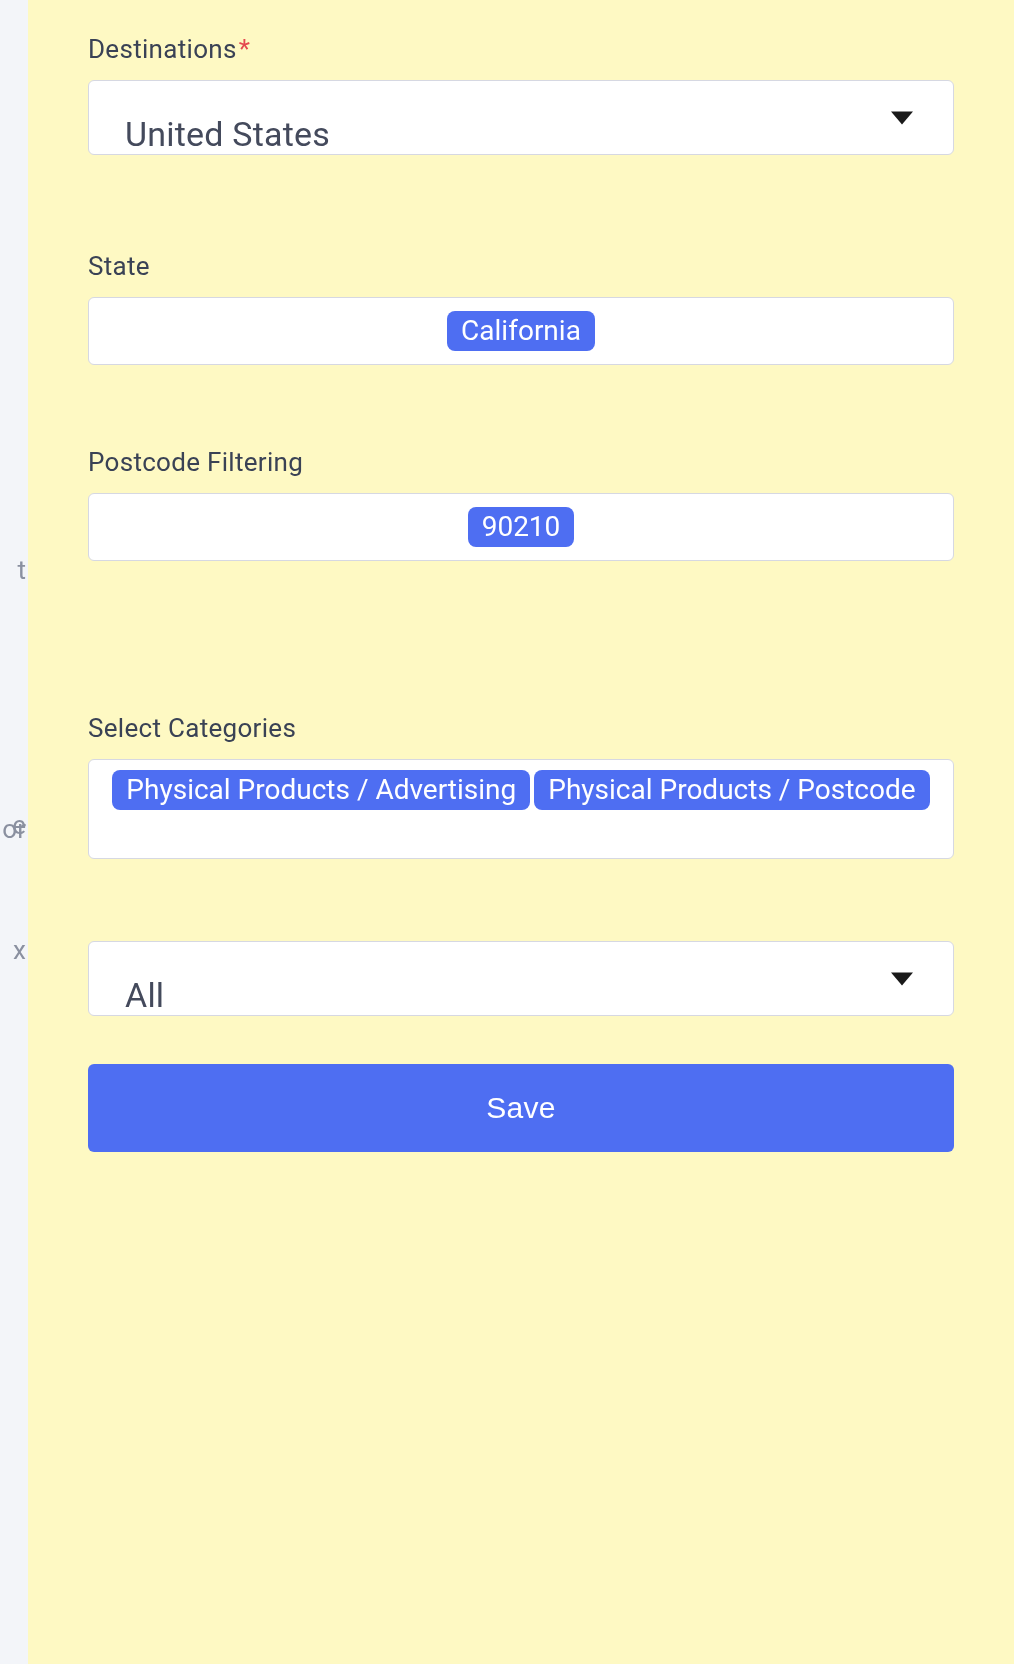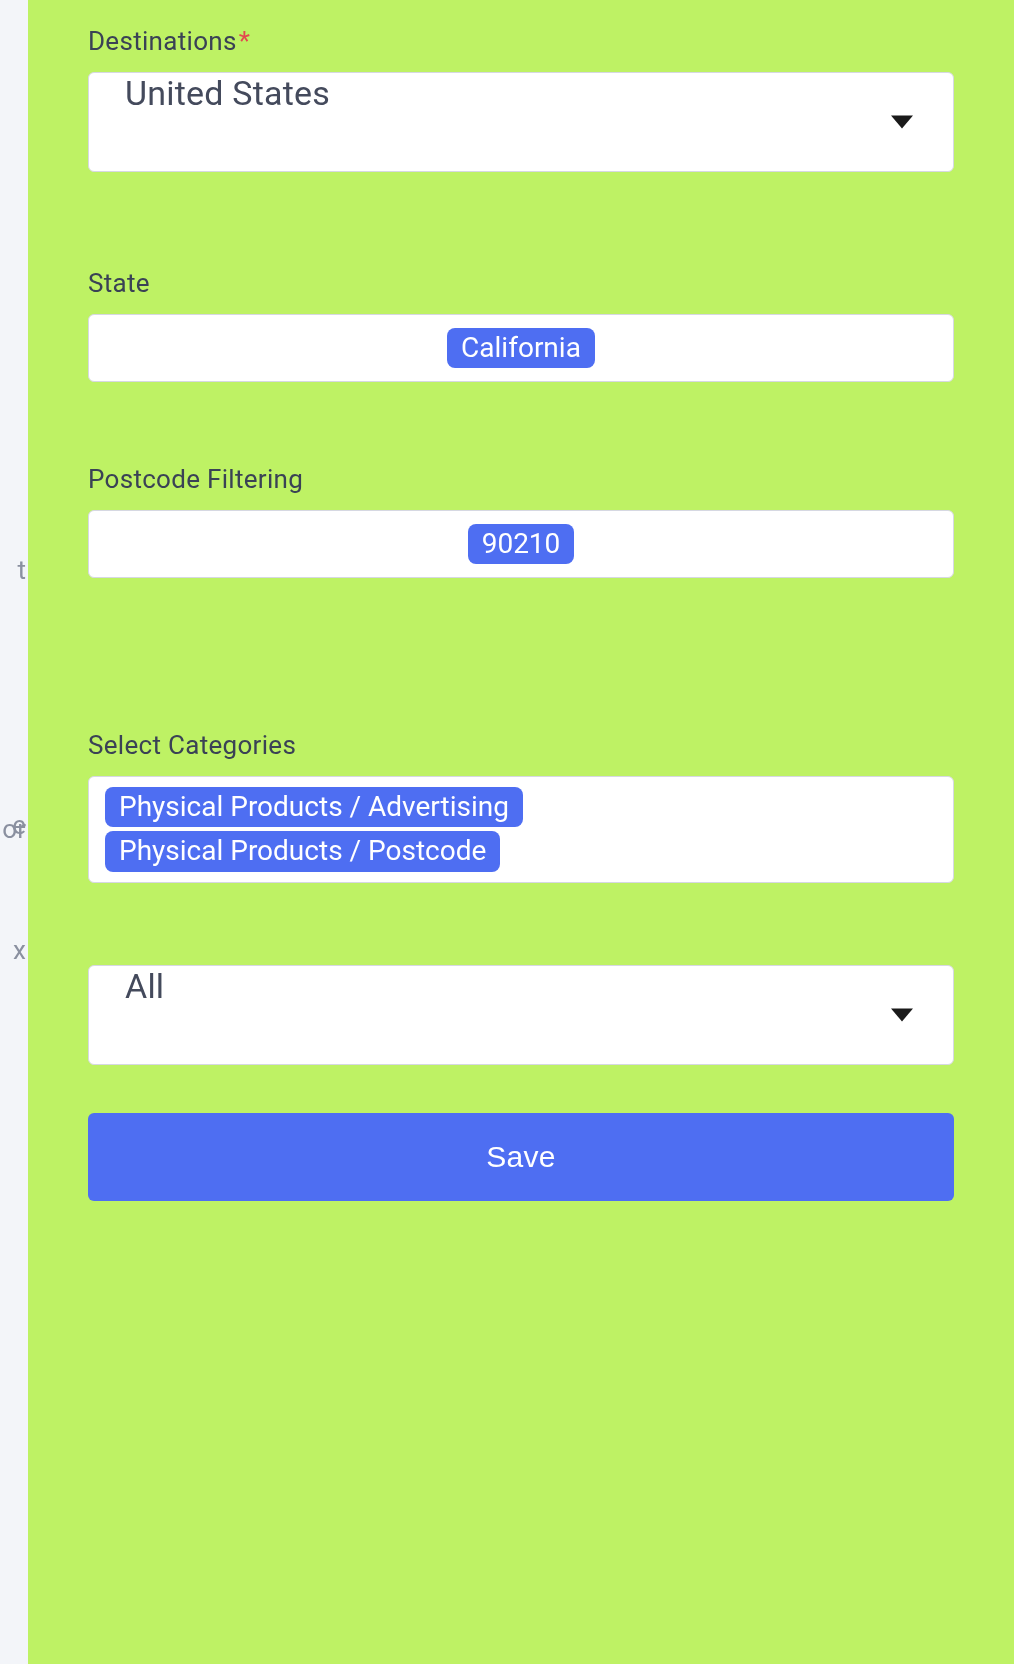--- a/index.html
+++ b/index.html
@@ -31,47 +31,47 @@
     white-space: nowrap;
     overflow: visible;
     direction: rtl;
   }
   .panel {
     position: absolute;
     left: 28px;
     right: 0;
     top: 0;
     bottom: 0;
-    background: #bef264;
-    padding: 8px 60px 0 60px;
+    background: #fef9c3;
+    padding: 16px 60px 0 60px;
   }
   .form-group {
     margin-top: 26px;
   }
   .form-group.first {
     margin-top: 0;
   }
   .label {
     font-size: 26px;
     color: #3a4255;
     letter-spacing: 0.3px;
     margin-bottom: 16px;
     display: block;
   }
   .required {
     color: #e4484f;
     margin-left: 2px;
   }
   .select-box {
-    height: 100px;
+    height: 75px;
     background: #ffffff;
     border: 1px solid #d6d8e2;
     border-radius: 6px;
     display: flex;
-    align-items: flex-start;
+    align-items: flex-end;
     padding: 0 36px;
     position: relative;
     cursor: pointer;
   }
   .select-value {
     font-size: 34px;
     color: #444a5c;
     letter-spacing: 0.2px;
   }
   .caret-down {
@@ -97,21 +97,20 @@
     align-items: center;
     justify-content: center;
     cursor: text;
   }
   .tag-box.left-align {
     justify-content: flex-start;
     padding: 14px 14px;
   }
   .tag-box.multi {
     min-height: 100px;
-    flex-direction: column;
     align-items: flex-start;
     justify-content: center;
     gap: 4px;
     padding: 10px 16px;
   }
   .tag {
     background: #4e6ef2;
     color: #ffffff;
     font-size: 28px;
     padding: 2px 14px;

